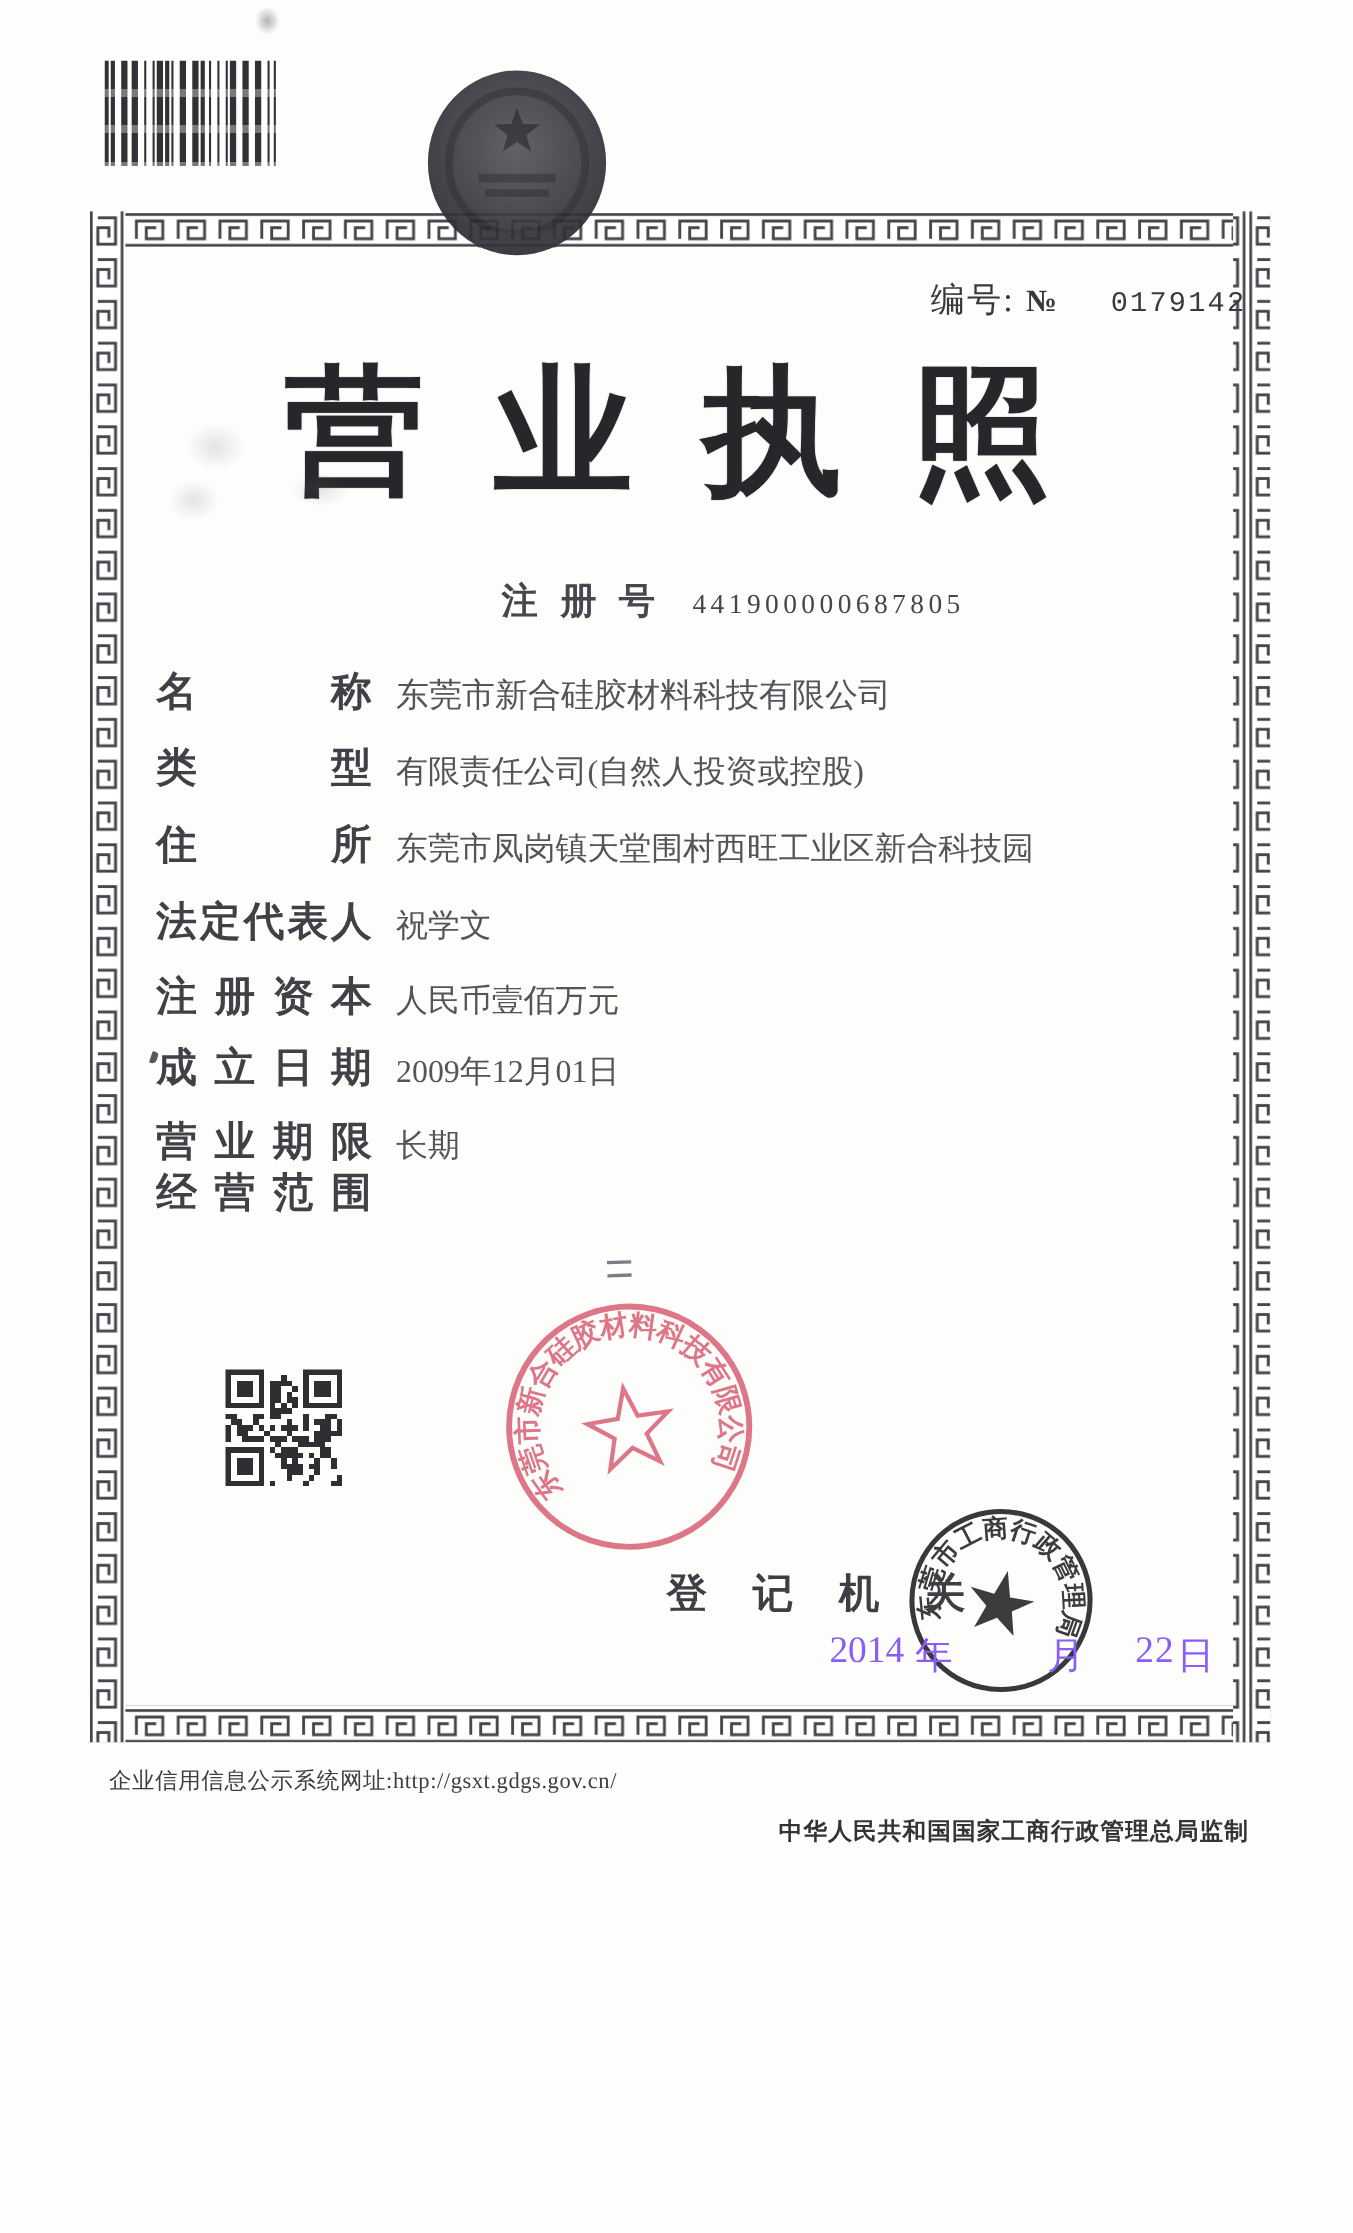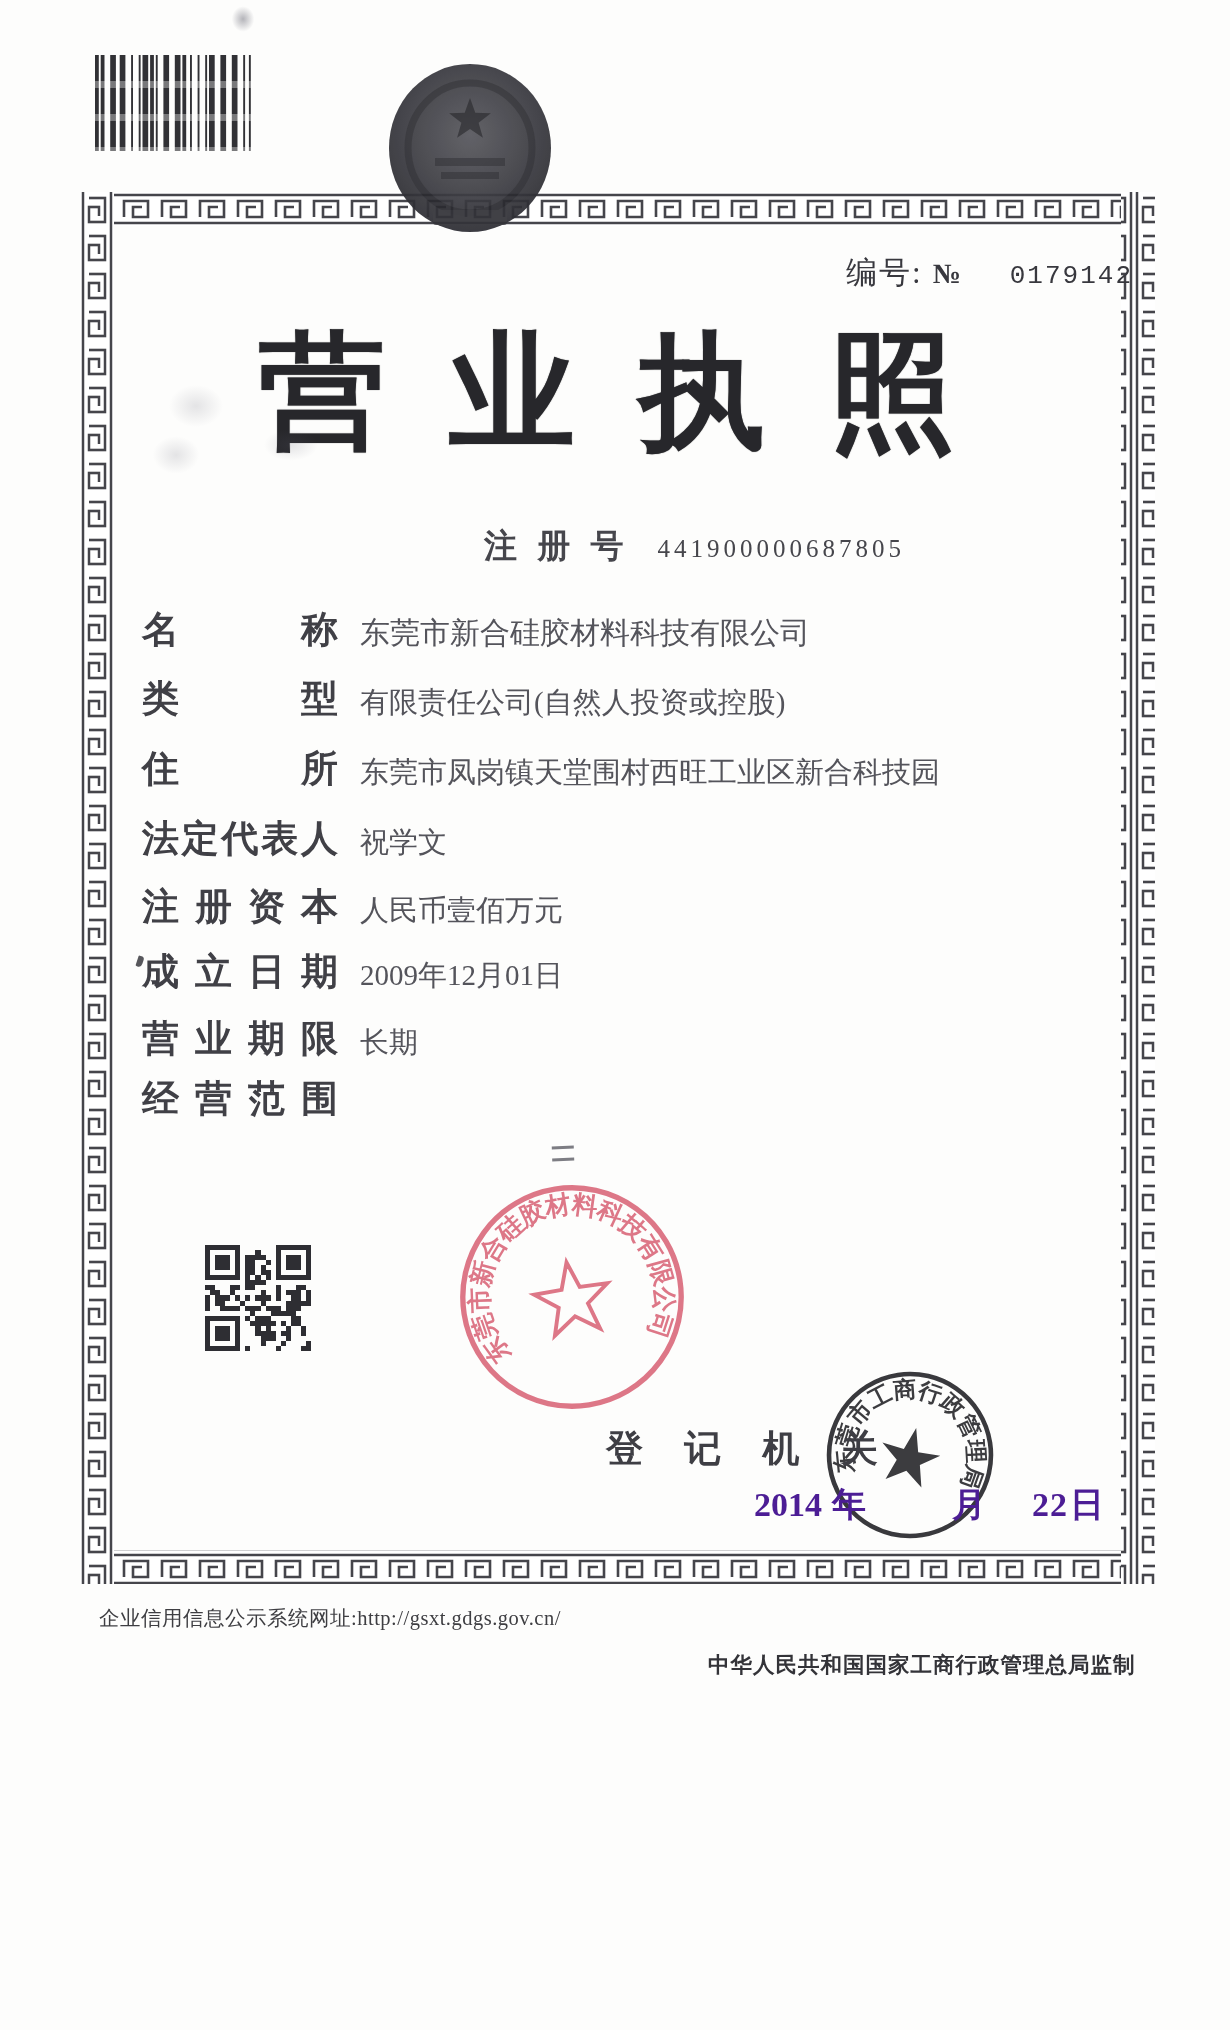--- a/index.html
+++ b/index.html
@@ -23,46 +23,46 @@
   .serial .s-lbl{font-size:31px;letter-spacing:2px;}
   .serial .s-no{font-size:28px;font-weight:bold;margin:0 12px 0 10px;}
   .serial .s-num{font-size:26px;letter-spacing:2px;font-family:"Liberation Mono",monospace;margin-left:37px;}
 
   
   .title{position:absolute;left:72px;top:316px;width:1070px;box-sizing:border-box;text-align:center;
          font-family:"Liberation Sans",sans-serif;font-weight:900;font-size:126px;line-height:1.2;
          letter-spacing:64px;padding-left:64px;color:#27272b;text-shadow:0 0 1px #555;}
 
   
-  .regline{position:absolute;left:484px;top:524px;display:flex;align-items:baseline;color:#46464c;justify-content:flex-end;}
+  .regline{position:absolute;left:456px;top:524px;display:flex;align-items:baseline;color:#46464c;justify-content:flex-end;}
   .regline .rl{font-size:33px;font-weight:bold;letter-spacing:6px;}
   .regline .rn{font-size:25px;margin-left:28px;letter-spacing:4px;}
 
   
   .row{position:absolute;left:142px;display:flex;align-items:center;}
   .lbl{flex:none;display:inline-block;width:196px;font-size:37px;font-weight:bold;line-height:1.05;
        color:#404046;text-align:justify;text-align-last:justify;}
   .val{margin-left:22px;font-size:29px;color:#54545b;line-height:1.2;padding-top:5px;}
   .val-name{font-size:30px;}
-  .rowScope .lbl{margin-top:14px;font-family:Liberation Serif, serif;}
+  .rowScope .lbl{font-family:Liberation Serif, serif;}
   .rowScope .val{width:684px;font-size:22.5px;line-height:1.32;padding-top:2px;color:#4c4c52;}
 
   
   .sealRed{position:absolute;left:455px;top:1180px;width:234px;height:234px;transform:rotate(-9deg);opacity:.8;}
   .sealBlack{position:absolute;left:818px;top:1363px;width:184px;height:184px;transform:rotate(13deg);opacity:.88;}
 
   
   .qr{position:absolute;left:205px;top:1245px;width:106px;height:106px;opacity:.92;}
   .qr svg{width:100%;height:100%;shape-rendering:crispEdges;}
 
   
   .issuer{position:absolute;left:606px;top:1424px;font-size:37px;font-weight:bold;
           letter-spacing:16px;color:#3e3e44;}
-  .dateline{position:absolute;left:754px;top:1482px;display:flex;align-items:center;
-            font-size:34px;color:#4c1d95;font-weight:bold;}
+  .dateline{position:absolute;left:754px;top:1482px;display:flex;align-items:flex-start;
+            font-size:34px;color:#8b5cf6;}
   .dateline .du-y{margin-left:10px;}
   .dateline .du-m{margin-left:86px;}
   .dateline .d-day{margin-left:46px;letter-spacing:1px;}
   .dateline .du-d{margin-left:2px;}
 
   
   .footL{position:absolute;left:99px;top:1604px;font-size:20.5px;color:#3e3e42;letter-spacing:.5px;}
   .footR{position:absolute;left:708px;top:1602px;font-size:21.5px;font-weight:bold;color:#333338;letter-spacing:1px;margin-top:48px;}
 
   

